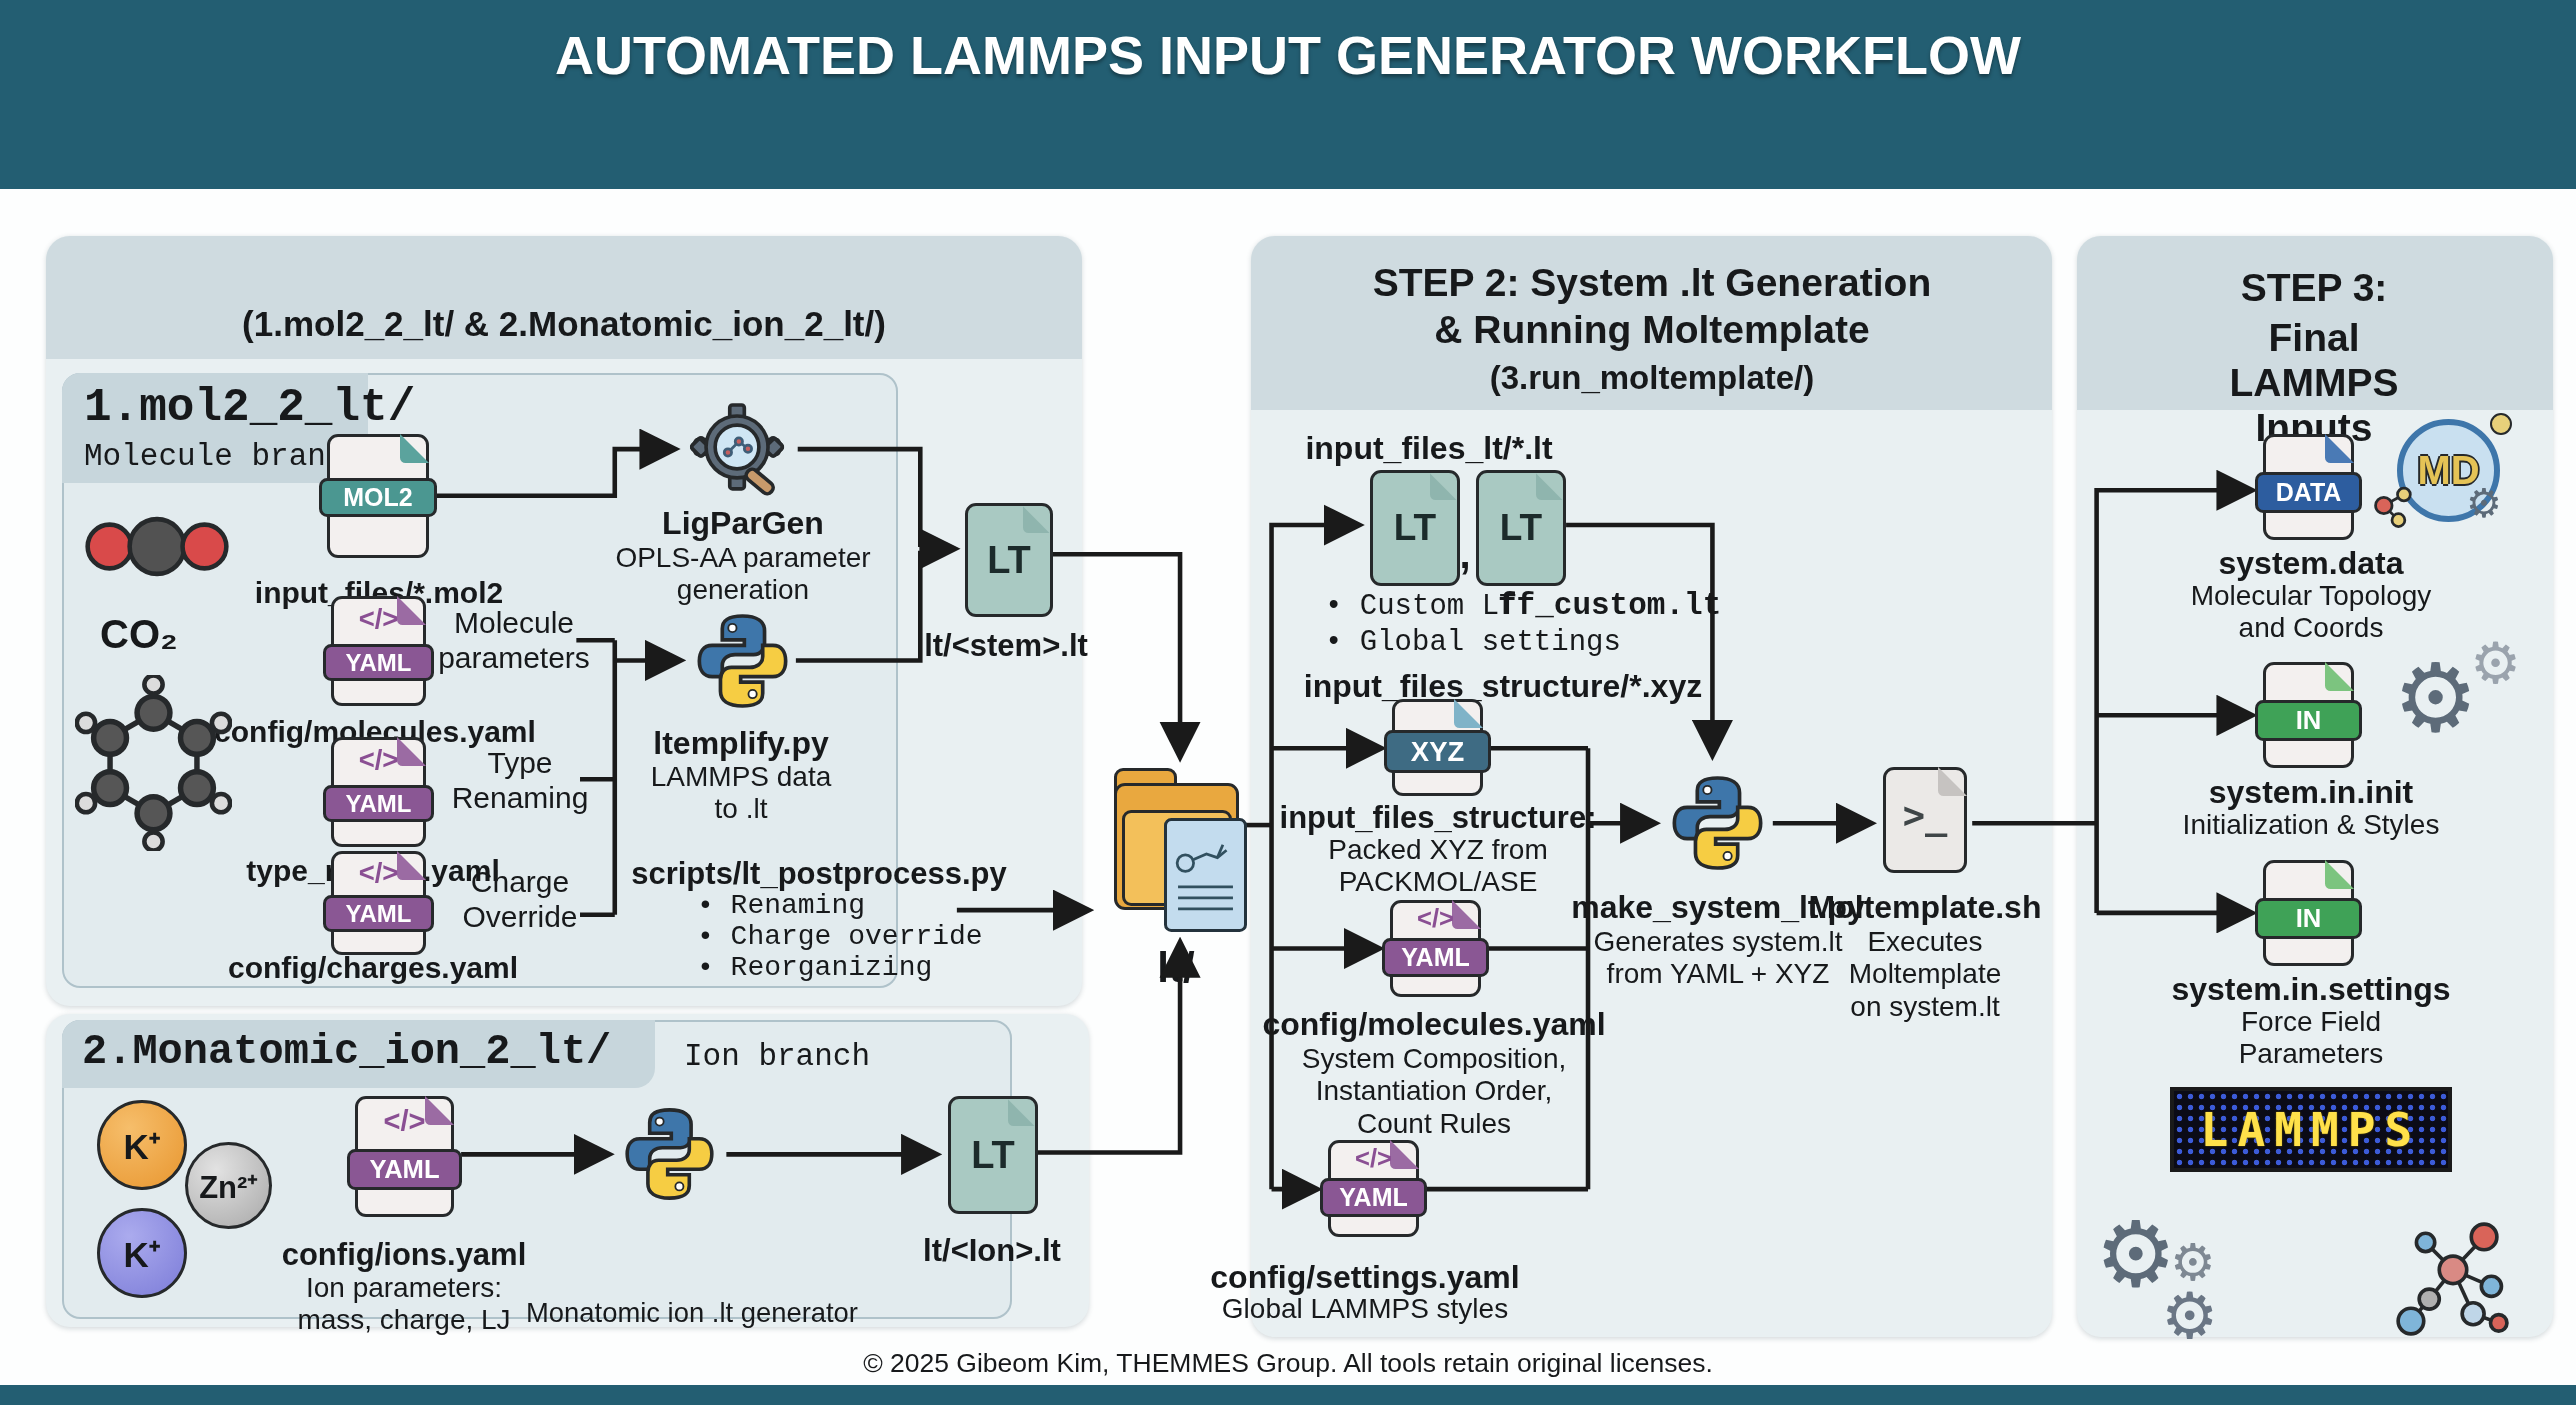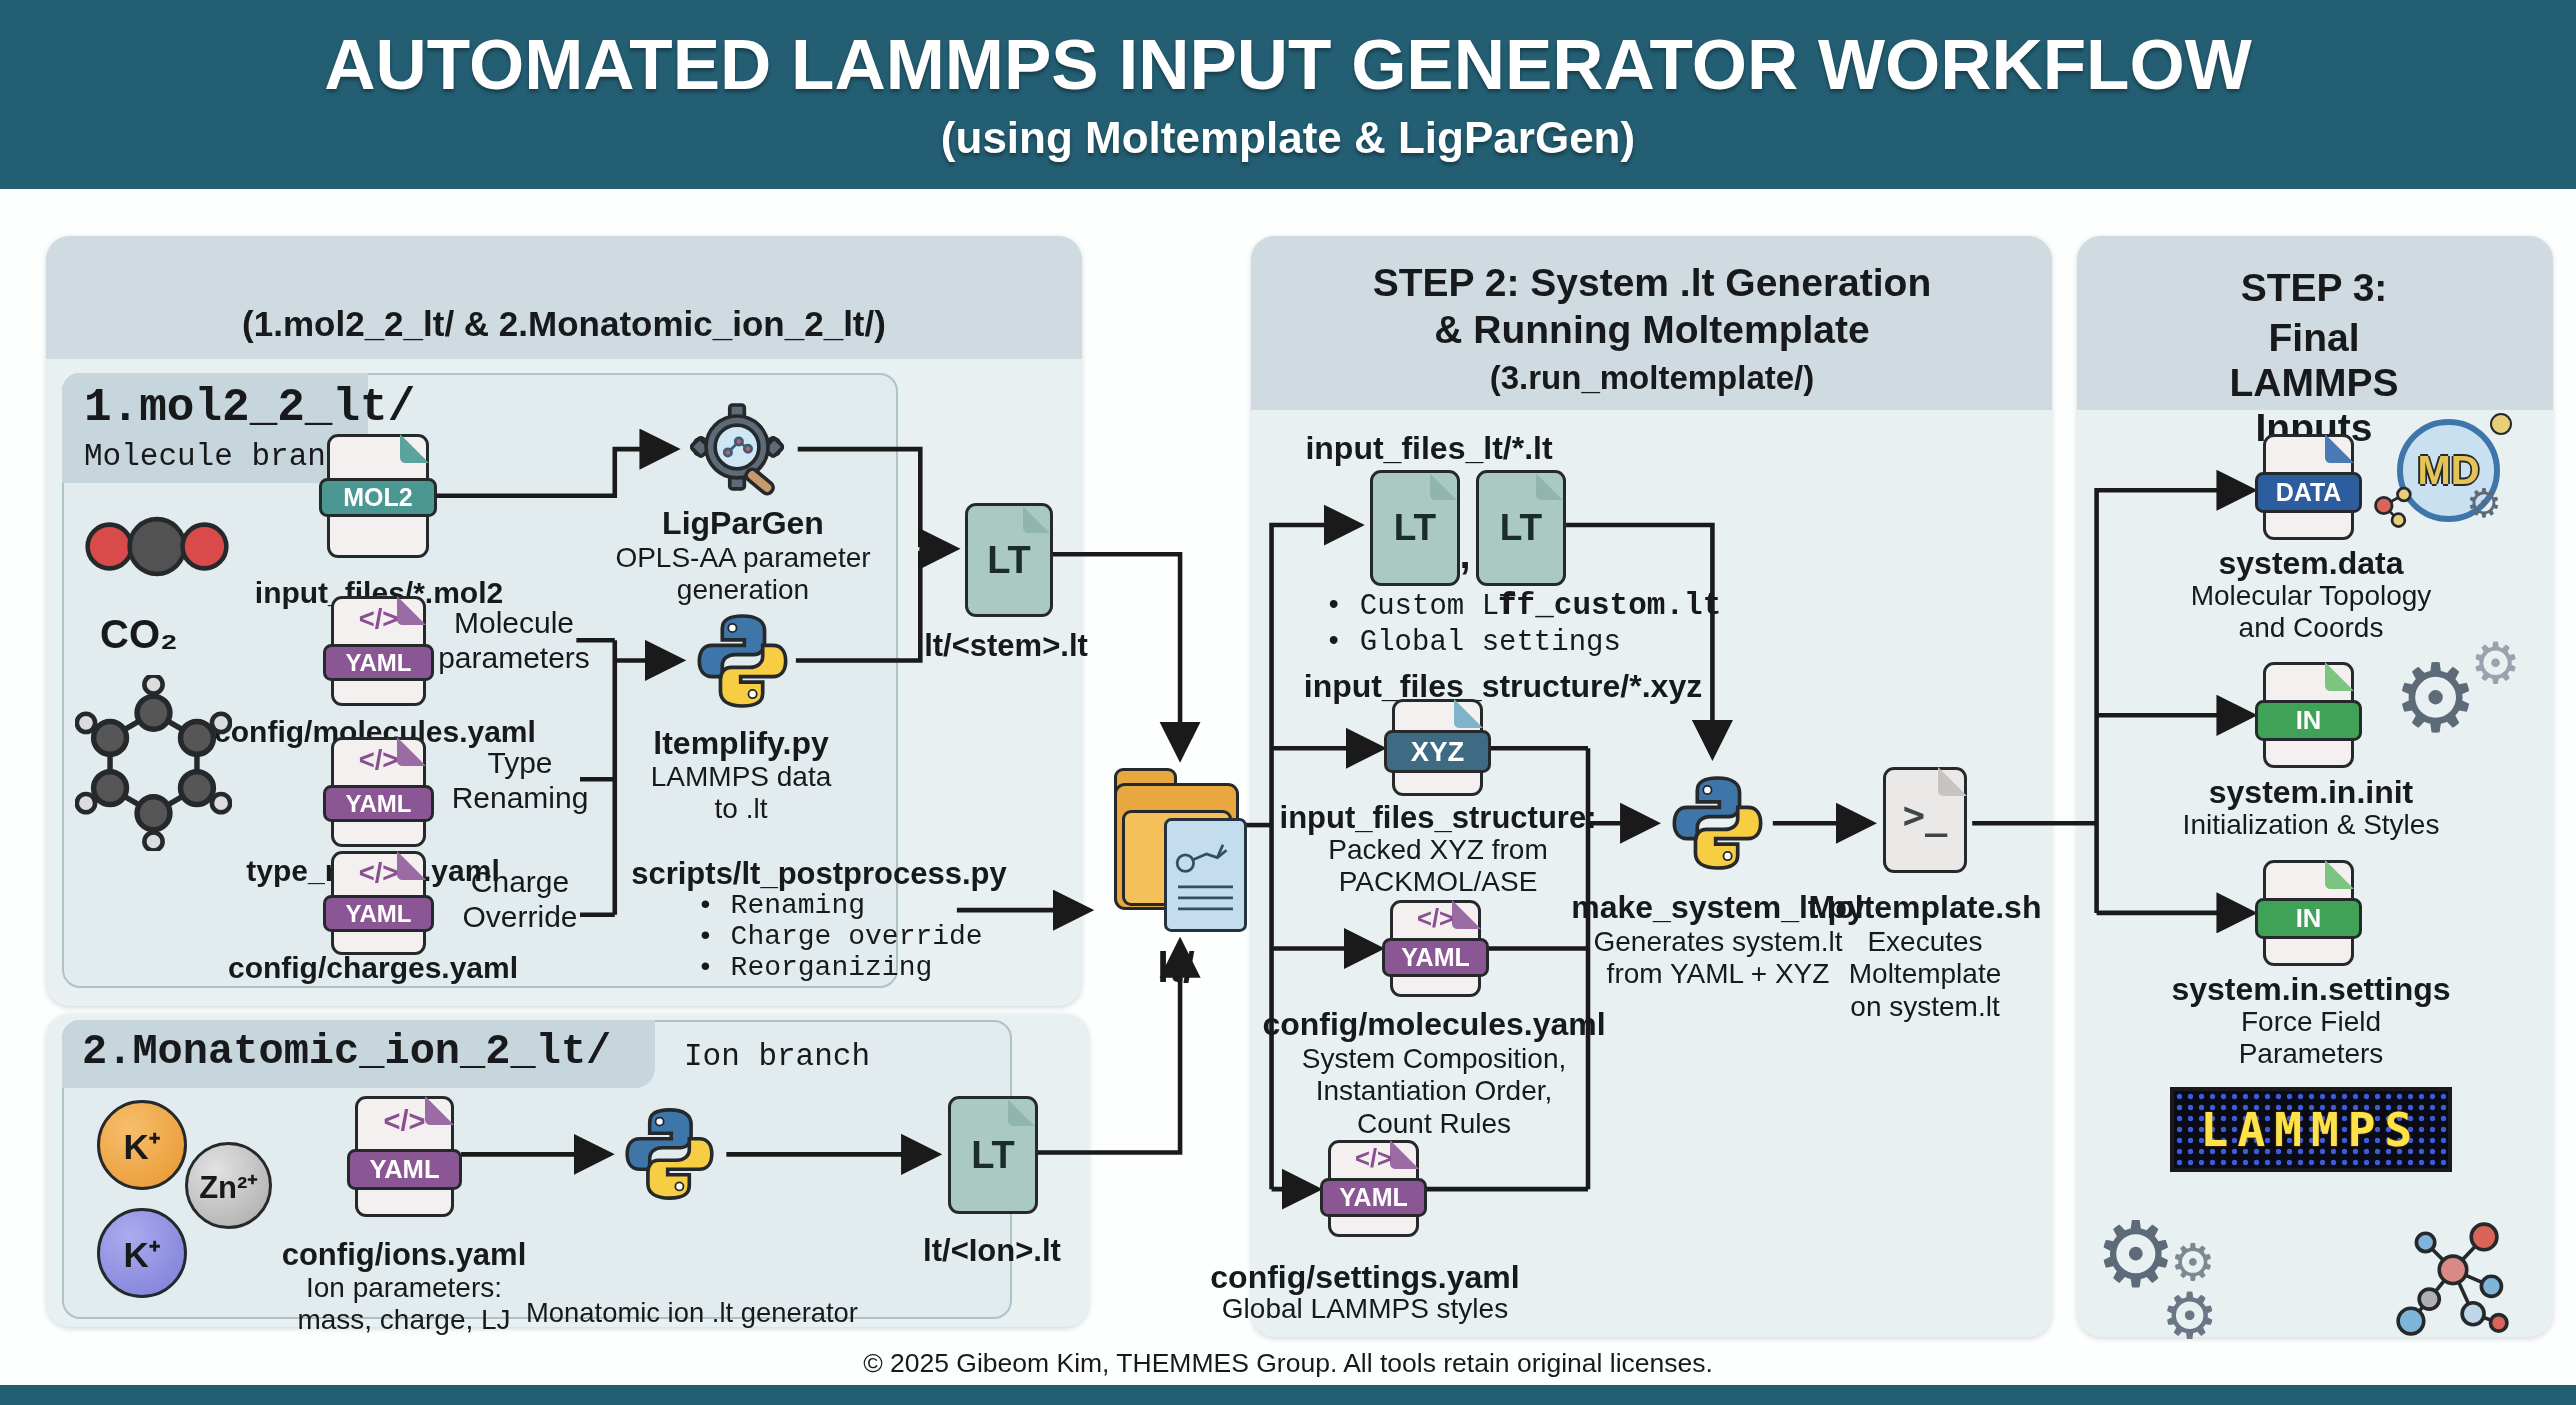--- a/index.html
+++ b/index.html
@@ -46,22 +46,21 @@
   svg{display:block;}
   .flow{position:absolute;inset:0;z-index:4;pointer-events:none;}
   .deco{position:absolute;z-index:6;}
 </style>
 </head>
 <body>
 
 <div id="canvas">
 
   <div class="abs" style="left:0;top:0;width:2576px;height:189px;background:#235E72;"></div>
-  <div class="lbl b" style="left:1288px;top:24px;font-size:71px;color:#fff;width:2576px;text-shadow:0 2.7px 3.7px rgba(0,0,0,.35);">AUTOMATED LAMMPS INPUT GENERATOR WORKFLOW</div>
-  <div class="lbl b" style="left:1288px;top:112px;font-size:44px;color:#fff;text-shadow:0 2.7px 3.7px rgba(0,0,0,.35);">(using Moltemplate &amp; LigParGen)</div>
+  <div class="lbl b" style="left:1288px;top:24px;font-size:54px;color:#fff;width:2576px;text-shadow:0 2.7px 3.7px rgba(0,0,0,.35);">AUTOMATED LAMMPS INPUT GENERATOR WORKFLOW</div>
 
   <div class="lbl" style="left:1288px;top:1348px;font-size:26.5px;">© 2025 Gibeom Kim, THEMMES Group. All tools retain original licenses.</div>
   <div class="abs" style="left:0;top:1385px;width:2576px;height:20px;background:#235E72;"></div>
 
   <div class="panel" style="left:46px;top:236px;width:1036px;height:770px;">
     <div class="panel-head" style="height:123px;"></div>
   </div>
   <div class="lbl b" style="left:564px;top:304px;font-size:35px;">(1.mol2_2_lt/ &amp; 2.Monatomic_ion_2_lt/)</div>
 
   <div class="inner-box" style="left:62px;top:373px;width:832px;height:611px;"></div>

